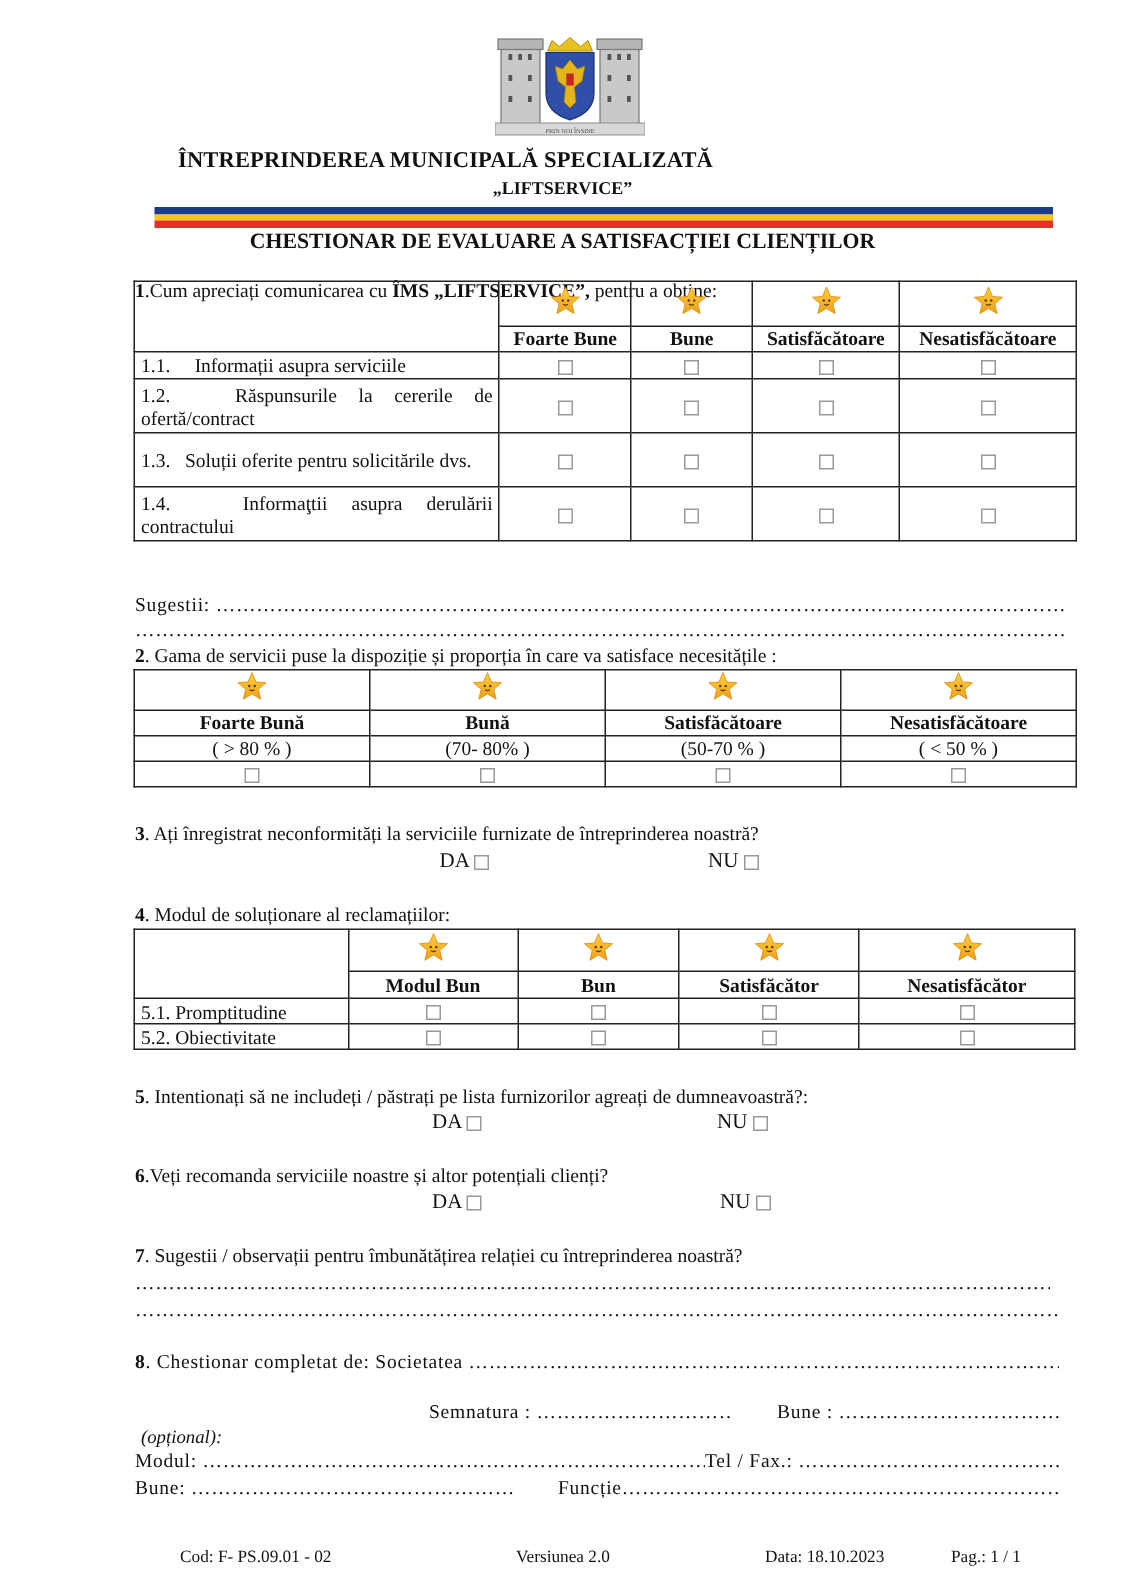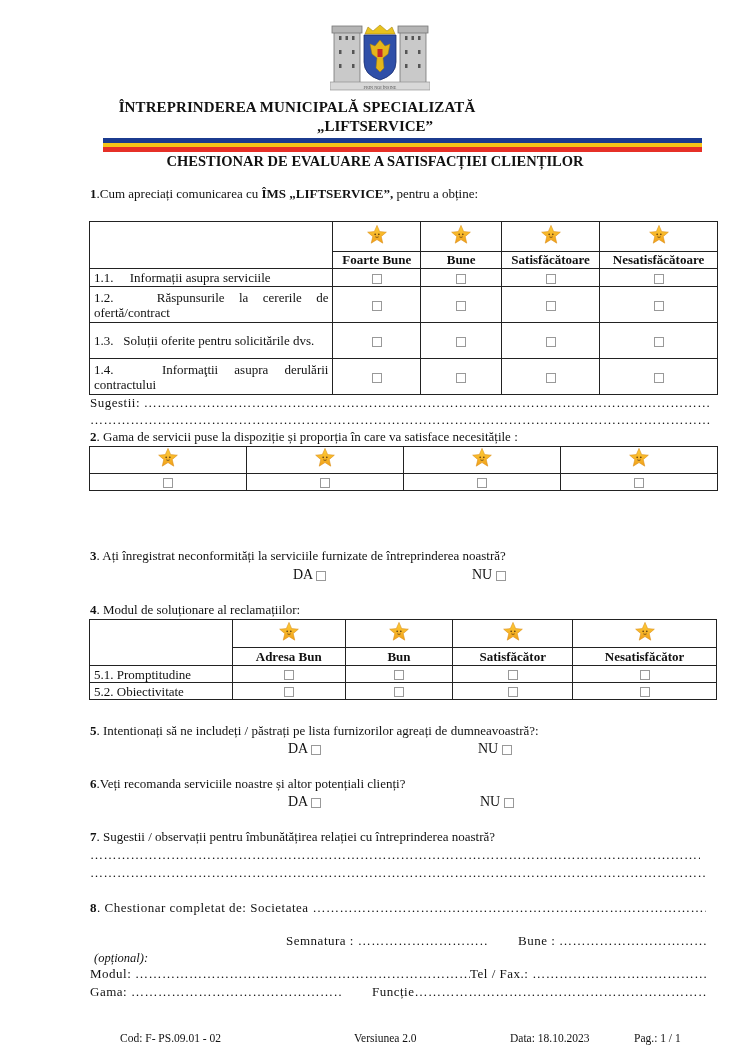--- a/index.html
+++ b/index.html
@@ -3,21 +3,21 @@
 <meta charset="utf-8">
 <style>
   html, body { margin: 0; padding: 0; background: #ffffff; }
   body {
     width: 750px; height: 1061px; position: relative; overflow: hidden;
     font-family: "Liberation Serif", serif; color: #111;
   }
   .abs { position: absolute; }
   .logo { left: 330px; top: 22px; width: 100px; height: 72px; }
   .org1 { left: 0; width: 594px; top: 99px; text-align: center; font-weight: bold; font-size: 15px; letter-spacing: 0.1px; }
-  .org2 { left: 0; width: 750px; top: 118px; text-align: center; font-weight: bold; font-size: 15px; }
+  .org2 { left: 0; width: 750px; top: 118px; text-align: center; font-weight: bold; font-size: 12px; }
   .stripe { left: 103px; width: 599px; top: 138px; height: 14px; }
   .stripe div { height: 4.7px; }
   .doc-title { left: 0; width: 750px; top: 153px; text-align: center; font-weight: bold; font-size: 14.5px; }
 
   .q { font-size: 13px; white-space: nowrap; }
   .q b { font-weight: bold; }
 
   table.grid { position: absolute; border-collapse: collapse; font-size: 13px; }
   table.grid td { border: 1.3px solid #222; padding: 0 4px; }
   .hdr { font-weight: bold; text-align: center; font-size: 13px; }
@@ -97,21 +97,21 @@
   <div style="background: rgb(245, 197, 24);"></div>
   <div style="background: rgb(230, 48, 39);"></div>
 </div>
 
 <div class="abs doc-title">CHESTIONAR DE EVALUARE A SATISFACȚIEI CLIENȚILOR</div>
 
 <div class="abs q" style="left:90px; top:186px;">
   <b>1</b><span>.Cum apreciați comunicarea cu </span><b>ÎMS „LIFTSERVICE”,</b><span> pentru a obține:</span>
 </div>
 
-<table class="grid" style="left:89px; top:221px; width:629px;">
+<table class="grid" style="left:89px; top:187px; width:629px;">
   <colgroup>
       <col style="width:244px">
       <col style="width:88px">
       <col style="width:81px">
       <col style="width:98px">
       <col style="width:118px">
     </colgroup>
   <tbody>
       <tr style="height:30px;">
     <td rowspan="2"></td>
@@ -190,20 +190,32 @@
           </svg></td>
     <td class="star-cell"><svg class="star">
             <use href="#star-face"></use>
           </svg></td>
     <td class="star-cell"><svg class="star">
             <use href="#star-face"></use>
           </svg></td>
     <td class="star-cell"><svg class="star">
             <use href="#star-face"></use>
           </svg></td>
+  </tr>
+  <tr style="height:17px;">
+    <td class="hdr">Foarte Bună</td>
+    <td class="hdr">Bună</td>
+    <td class="hdr">Satisfăcătoare</td>
+    <td class="hdr">Nesatisfăcătoare</td>
+  </tr>
+  <tr style="height:17px;">
+    <td class="cb-cell">( &gt; 80 % )</td>
+    <td class="cb-cell">(70- 80% )</td>
+    <td class="cb-cell">(50-70 % )</td>
+    <td class="cb-cell">( &lt; 50 % )</td>
   </tr>
   <tr style="height:17px;">
     <td class="cb-cell"><span class="cb"></span></td>
     <td class="cb-cell"><span class="cb"></span></td>
     <td class="cb-cell"><span class="cb"></span></td>
     <td class="cb-cell"><span class="cb"></span></td>
   </tr>
 </tbody>
   </table>
 
@@ -239,21 +251,21 @@
             <use href="#star-face"></use>
           </svg></td>
     <td class="star-cell"><svg class="star">
             <use href="#star-face"></use>
           </svg></td>
     <td class="star-cell"><svg class="star">
             <use href="#star-face"></use>
           </svg></td>
   </tr>
   <tr style="height:18px;">
-    <td class="hdr">Adresa Bun</td>
+    <td class="hdr">Modul Bun</td>
     <td class="hdr">Bun</td>
     <td class="hdr">Satisfăcător</td>
     <td class="hdr">Nesatisfăcător</td>
   </tr>
   <tr style="height:17px;">
     <td class="row-label">5.1. Promptitudine</td>
     <td class="cb-cell"><span class="cb"></span></td>
     <td class="cb-cell"><span class="cb"></span></td>
     <td class="cb-cell"><span class="cb"></span></td>
     <td class="cb-cell"><span class="cb"></span></td>
@@ -312,28 +324,28 @@
 <div class="abs q" style="left:94px; top:951px; font-style:italic; font-size:12.5px;">(opțional):</div>
 
 <div class="abs dots q" style="left:90px; top:966px; width:380px;">
   <span>Modul:</span> <span>……………………………………………………………………………………………………………………………………………………………………</span>
 </div>
 <div class="abs dots q" style="left:470px; top:966px; width:236px;">
   <span>Tel / Fax.:</span> <span>……………………………………………………………………………………………………………………………………………………………………</span>
 </div>
 
 <div class="abs dots q" style="left:90px; top:984px; width:252px;">
-  <span>Gama:</span> <span>……………………………………………………………………………………………………………………………………………………………………</span>
+  <span>Bune:</span> <span>……………………………………………………………………………………………………………………………………………………………………</span>
 </div>
 <div class="abs dots q" style="left:372px; top:984px; width:334px;">
   <span>Funcție</span><span>……………………………………………………………………………………………………………………………………………………………………</span>
 </div>
 
 <div class="abs footer" style="left:120px; top:1032px;">
   <b>Cod:</b><span> F- PS.09.01 - 02</span>
 </div>
-<div class="abs footer" style="left:344px; top:1032px;margin-left:10px;">Versiunea 2.0</div>
+<div class="abs footer" style="left:344px; top:1032px;">Versiunea 2.0</div>
 <div class="abs footer" style="left:510px; top:1032px;">
   <b>Data:</b><span> 18.10.2023</span>
 </div>
 <div class="abs footer" style="left:634px; top:1032px;text-align:center;">
   <b>Pag.:</b><span> 1 / 1</span>
 </div>
 
 </body></html>

